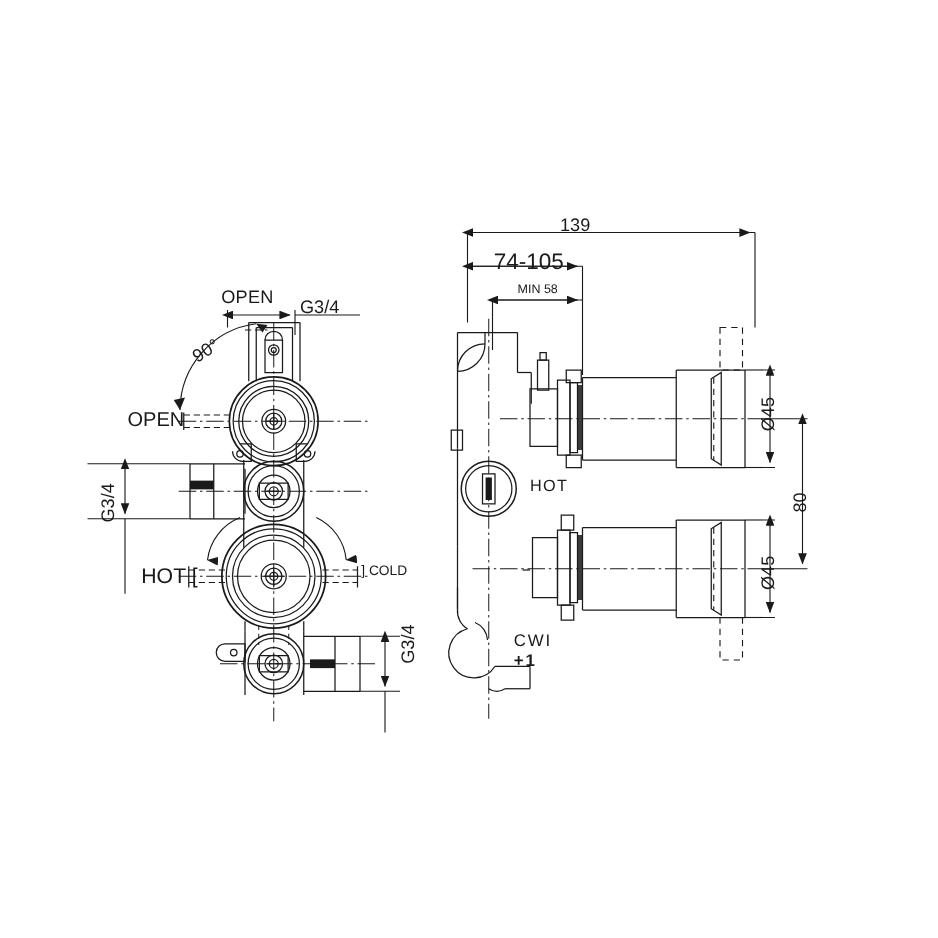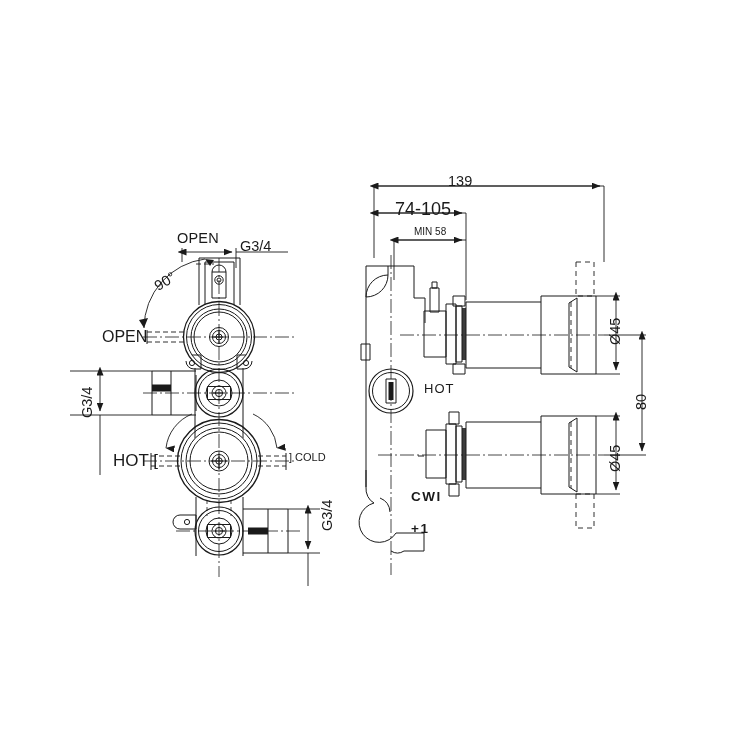--- a/index.html
+++ b/index.html
@@ -51,21 +51,21 @@
   .lbl-74105   { left: 395px; top: 200px; font-size: 18px; }
   .lbl-min58   { left: 414px; top: 227px; font-size: 10px; }
   .lbl-d45a    { left: 608px; top: 345px; font-size: 14.5px;
                  transform: rotate(-90deg); transform-origin: left top; }
   .lbl-d45b    { left: 608px; top: 472px; font-size: 14.5px;
                  transform: rotate(-90deg); transform-origin: left top; }
   .lbl-80      { left: 634px; top: 410px; font-size: 14.5px;
                  transform: rotate(-90deg); transform-origin: left top; }
   .lbl-hot-r   { left: 424px; top: 382px; font-size: 13px; font-weight: normal;
                  letter-spacing: 1px; }
-  .lbl-cwi     { left: 411px; top: 490px; font-size: 13.5px; font-weight: bold;
+  .lbl-cwi     { left: 411px; top: 506px; font-size: 13.5px; font-weight: normal;
                  letter-spacing: 1.5px; }
   .lbl-plus1   { left: 411px; top: 522px; font-size: 13.5px; font-weight: bold;
                  letter-spacing: 1.5px; }
 </style>
 </head>
 <body>
 
 <div id="sheet">
 
   <svg id="drawing-svg" viewBox="0 0 750 750" xmlns="http://www.w3.org/2000/svg">

